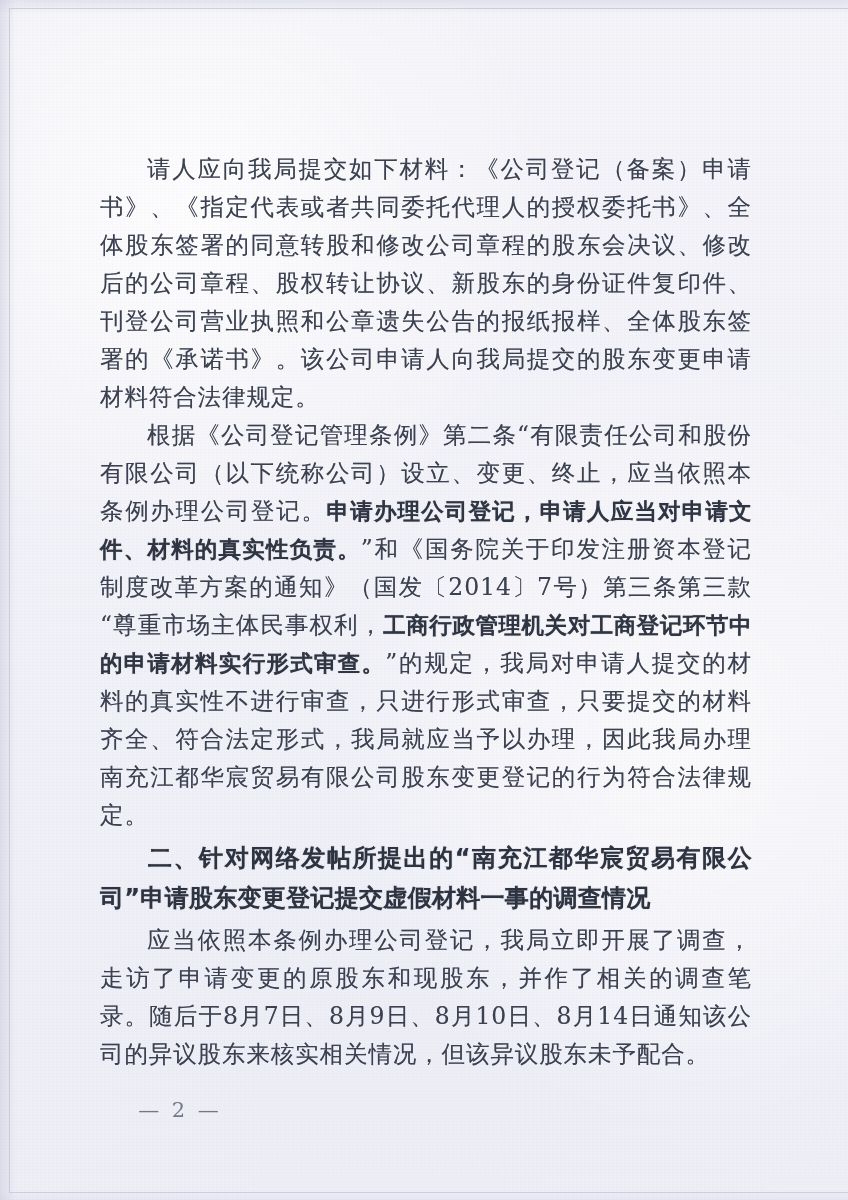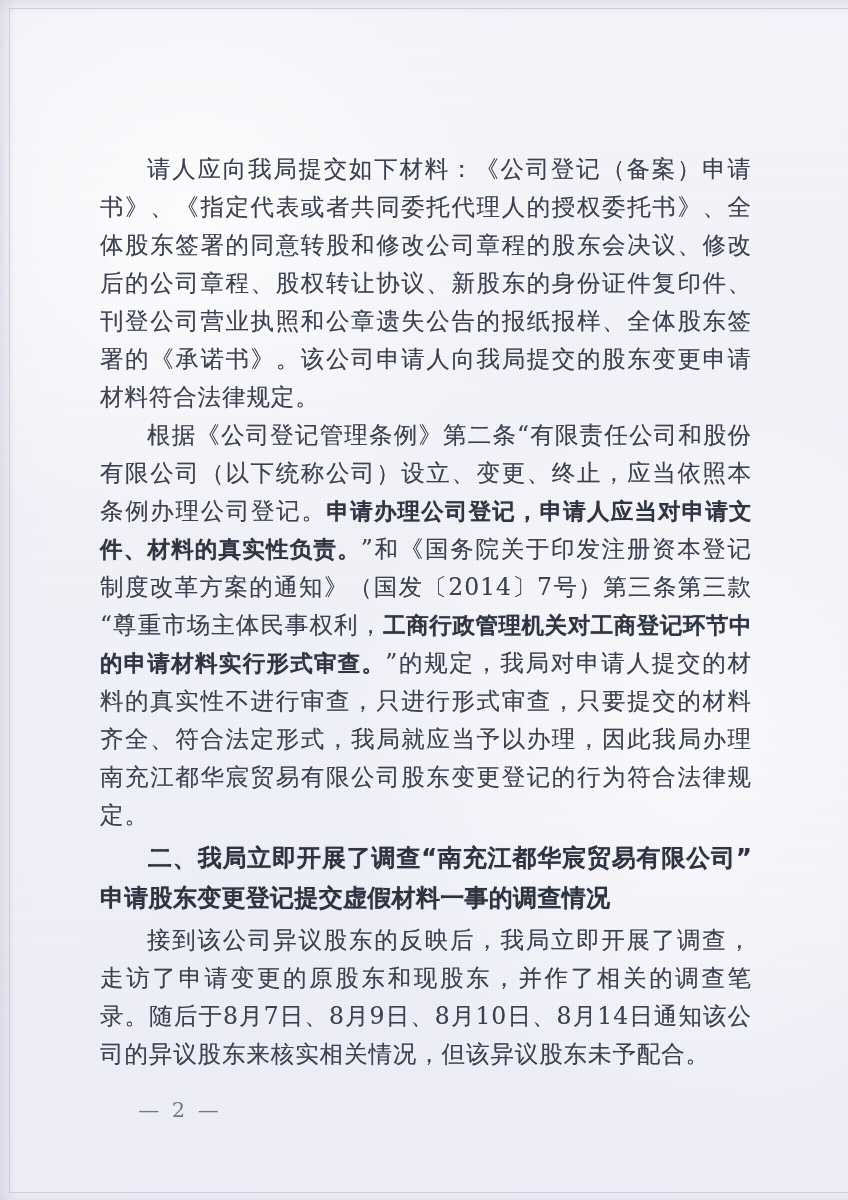--- a/index.html
+++ b/index.html
@@ -149,21 +149,21 @@
 
   <div class="grain"></div>
   <div class="edge-frame"></div>
 
   <div class="text-column">
 
     <p class="para blk">请人应向我局提交如下材料：《公司登记（备案）申请书》、《指定代表或者共同委托代理人的授权委托书》、全体股东签署的同意转股和修改公司章程的股东会决议、修改后的公司章程、股权转让协议、新股东的身份证件复印件、刊登公司营业执照和公章遗失公告的报纸报样、全体股东签署的《承诺书》。该公司申请人向我局提交的股东变更申请材料符合法律规定。</p>
 
     <p class="para blk"><span>根据《公司登记管理条例》第二条“有限责任公司和股份有限公司（以下统称公司）设立、变更、终止，应当依照本条例办理公司登记。</span><span class="em-run">申请办理公司登记，申请人应当对申请文件、材料的真实性负责。</span><span>”和《国务院关于印发注册资本登记制度改革方案的通知》（国发〔2014〕7号）第三条第三款“尊重市场主体民事权利，</span><span class="em-run">工商行政管理机关对工商登记环节中的申请材料实行形式审查。</span><span>”的规定，我局对申请人提交的材料的真实性不进行审查，只进行形式审查，只要提交的材料齐全、符合法定形式，我局就应当予以办理，因此我局办理南充江都华宸贸易有限公司股东变更登记的行为符合法律规定。</span></p>
 
-    <h2 class="section-heading gap-heading">二、我局立即开展了调查“南充江都华宸贸易有限公司”申请股东变更登记提交虚假材料一事的调查情况</h2>
+    <h2 class="section-heading gap-heading">二、针对网络发帖所提出的“南充江都华宸贸易有限公司”申请股东变更登记提交虚假材料一事的调查情况</h2>
 
-    <p class="para blk gap-after-h">接到该公司异议股东的反映后，我局立即开展了调查，走访了申请变更的原股东和现股东，并作了相关的调查笔录。随后于8月7日、8月9日、8月10日、8月14日通知该公司的异议股东来核实相关情况，但该异议股东未予配合。</p>
+    <p class="para blk gap-after-h">应当依照本条例办理公司登记，我局立即开展了调查，走访了申请变更的原股东和现股东，并作了相关的调查笔录。随后于8月7日、8月9日、8月10日、8月14日通知该公司的异议股东来核实相关情况，但该异议股东未予配合。</p>
 
   </div>
 
   <div class="page-footer">— 2 —</div>
 
 </div>
 
 </body></html>

